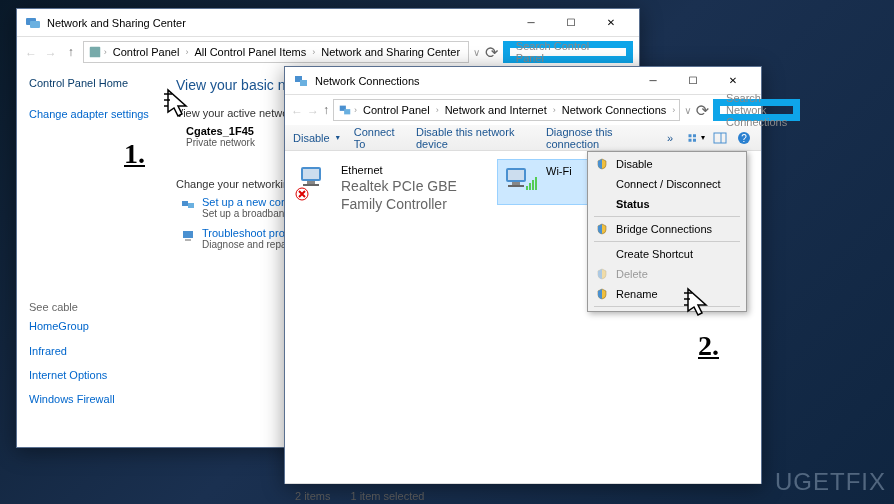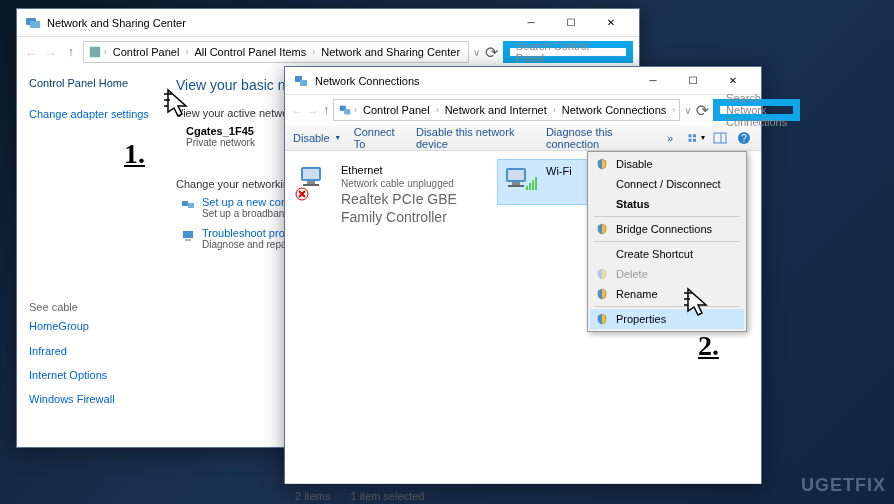--- a/index.html
+++ b/index.html
@@ -62,21 +62,21 @@
     .ctx-item.disabled { color: #999; }
     .ctx-item.highlighted { background: #cce8ff; }
     .ctx-sep { height: 1px; background: #ccc; margin: 2px 4px; }
     .ctx-shield { position: absolute; left: 6px; width: 12px; height: 12px; }
     
     .statusbar { height: 24px; border-top: 1px solid #ddd; display: flex; align-items: center; padding: 0 10px; font-size: 11px; color: #555; gap: 20px; }
     
     .cursor-pointer { position: absolute; width: 40px; height: 40px; pointer-events: none; z-index: 100; }
     .step-label { position: absolute; font-size: 28px; font-weight: bold; color: #000; z-index: 101; font-family: serif; text-decoration: underline; }
     
-    .watermark { position: absolute; bottom: 8px; right: 8px; color: rgba(180,200,220,0.4); font-size: 18px; font-weight: bold; letter-spacing: 1px; }
+    .watermark { position: absolute; bottom: 8px; right: 8px; color: rgba(180,200,220,0.4); font-size: 24px; font-weight: normal; letter-spacing: 1px; }
     .red-x { position: absolute; bottom: -2px; left: -2px; width: 14px; height: 14px; }
   </style>
 </head>
 <body>
 
 <div class="window" style="left: 16px; top: 8px; width: 624px; height: 440px;">
   <div class="titlebar">
     <svg class="titlebar-icon" viewBox="0 0 16 16">
         <rect x="1" y="3" width="10" height="7" fill="#4a90d0" rx="1"></rect>
         <rect x="5" y="6" width="10" height="7" fill="#6ab0e0" rx="1"></rect>
@@ -227,21 +227,20 @@
             <rect x="10" y="18" width="8" height="3" fill="#888"></rect>
             <rect x="6" y="21" width="16" height="2" fill="#666"></rect>
           </svg>
         <svg class="red-x" viewBox="0 0 14 14">
             <circle cx="7" cy="7" r="6" fill="#fff" stroke="#d00"></circle>
             <path d="M4 4 L10 10 M10 4 L4 10" stroke="#d00" stroke-width="2"></path>
           </svg>
       </div>
       <div class="conn-text">
         <div class="conn-name">Ethernet</div>
-        <div class="conn-status">Network cable unplugged</div>
         <div class="conn-device">Realtek PCIe GBE Family Controller</div>
       </div>
     </div>
     <div class="conn-item selected">
       <div class="conn-icon">
         <svg viewBox="0 0 36 36" width="36" height="36">
             <rect x="4" y="4" width="20" height="14" fill="#4a90d0" rx="2"></rect>
             <rect x="6" y="6" width="16" height="10" fill="#cde"></rect>
             <rect x="10" y="18" width="8" height="3" fill="#888"></rect>
             <rect x="6" y="21" width="16" height="2" fill="#666"></rect>
@@ -272,24 +271,20 @@
       <div class="ctx-item"><span>Create Shortcut</span></div>
       <div class="ctx-item disabled"><svg class="ctx-shield" viewBox="0 0 12 12" opacity="0.4">
             <path d="M6 1 L10 3 L10 7 Q10 10 6 11 Q2 10 2 7 L2 3 Z" fill="#f0c040" stroke="#806020" stroke-width="0.5"></path>
             <path d="M6 1 L6 11 Q2 10 2 7 L2 3 Z" fill="#4a90d0"></path>
           </svg><span>Delete</span></div>
       <div class="ctx-item"><svg class="ctx-shield" viewBox="0 0 12 12">
             <path d="M6 1 L10 3 L10 7 Q10 10 6 11 Q2 10 2 7 L2 3 Z" fill="#f0c040" stroke="#806020" stroke-width="0.5"></path>
             <path d="M6 1 L6 11 Q2 10 2 7 L2 3 Z" fill="#4a90d0"></path>
           </svg><span>Rename</span></div>
       <div class="ctx-sep"></div>
-      <div class="ctx-item highlighted"><svg class="ctx-shield" viewBox="0 0 12 12">
-            <path d="M6 1 L10 3 L10 7 Q10 10 6 11 Q2 10 2 7 L2 3 Z" fill="#f0c040" stroke="#806020" stroke-width="0.5"></path>
-            <path d="M6 1 L6 11 Q2 10 2 7 L2 3 Z" fill="#4a90d0"></path>
-          </svg><span>Properties</span></div>
     </div>
   </div>
   <div class="statusbar">
     <span>2 items</span>
     <span>1 item selected</span>
   </div>
 </div>
 
 <svg class="cursor-pointer" style="left:160px; top:86px;" viewBox="0 0 40 40">
   <path d="M8 4 L8 26 L14 22 L18 30 L22 28 L18 20 L26 20 Z" fill="#fff" stroke="#000" stroke-width="1.5"></path>

